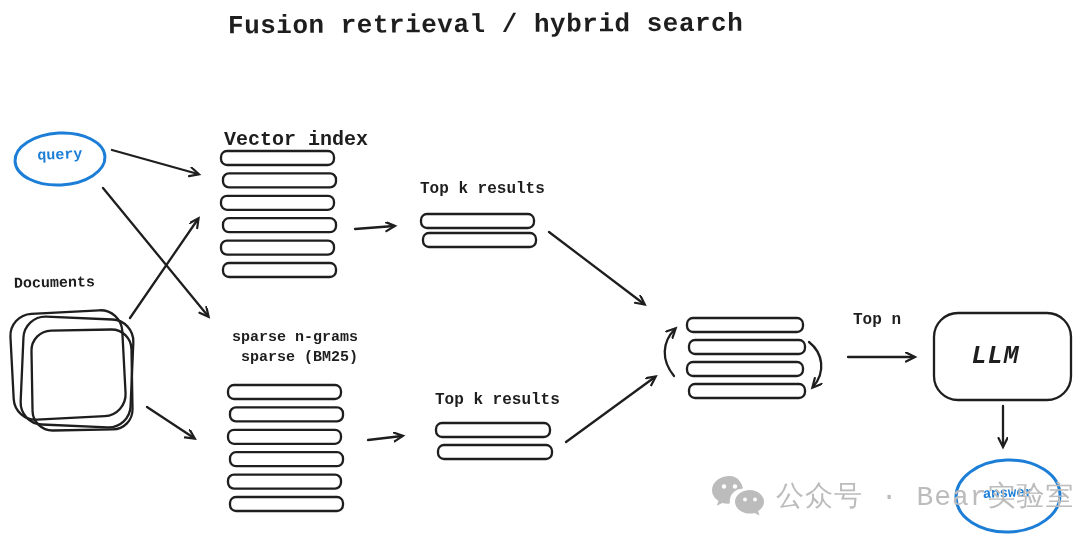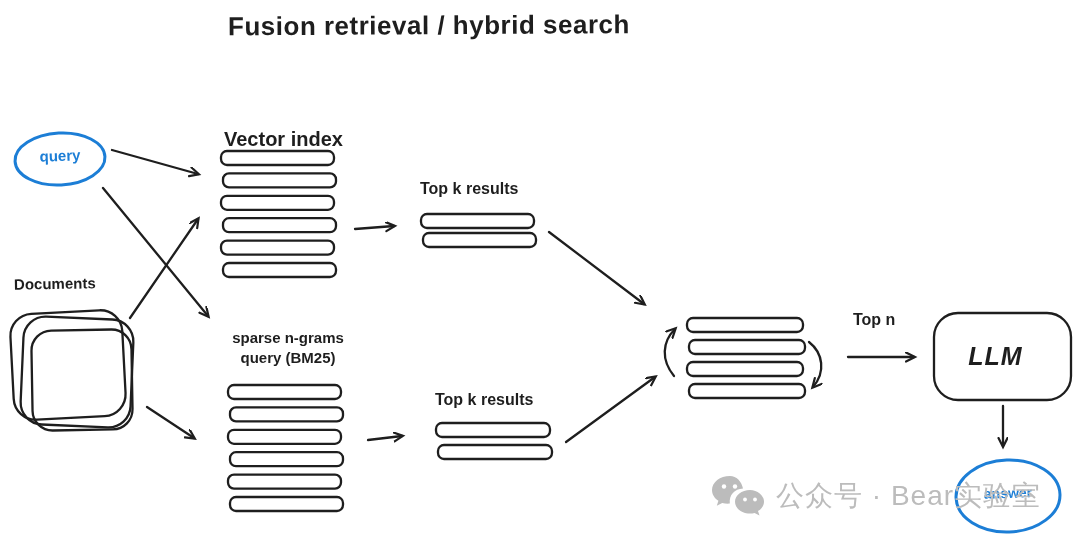--- a/index.html
+++ b/index.html
@@ -2,34 +2,34 @@
 <html><head>
 <meta charset="utf-8">
 <style>
   * { margin: 0; padding: 0; box-sizing: border-box; }
   html,body { background:#ffffff; }
   .canvas {
     position: relative;
     width: 1080px; height: 540px;
     background: #ffffff;
     overflow: hidden;
-    font-family: Liberation Sans, sans-serif;
+    font-family: Liberation Mono, monospace;
     color: #1e1e1e;
   }
   svg.layer { position:absolute; left:0; top:0; width:1080px; height:540px; }
   .lbl { position:absolute; white-space:nowrap; color:#1e1e1e; }
   .title {
     left:228px; top:10px; width:480px;
     font-size:26px; font-weight:700; letter-spacing:0.5px;
     transform: rotate(-0.3deg);
   }
   .lbl-vector-index   { left:224px; top:118px; font-size:20px; font-weight:600;margin-top:10px; }
   .lbl-documents      { left:14px;  top:275px; font-size:15px; font-weight:600; transform: rotate(-1deg); }
   .lbl-topk-1         { left:420px; top:180px; font-size:16px; font-weight:600; }
-  .lbl-sparse         { left:218px; top:328px; width:140px; font-size:15px; font-weight:600; text-align:center; line-height:20px; white-space:normal; }
+  .lbl-sparse         { left:218px; top:328px; width:140px; font-size:15px; font-weight:600; text-align:right; line-height:20px; white-space:normal; }
   .lbl-topk-2         { left:435px; top:391px; font-size:16px; font-weight:600; }
   .lbl-rrf            { left:692px; top:265px; font-size:15px; font-weight:600; line-height:21px; }
   .lbl-topn           { left:853px; top:311px; font-size:16px; font-weight:600;text-align:center; }
   .lbl-llm            { left:934px; top:313px; width:123px; height:87px;
                         display:flex; align-items:center; justify-content:center;
                         font-size:25px; font-style:italic; font-weight:600; letter-spacing:1px; }
   .lbl-query          { left:15px;  top:147px; width:90px; text-align:center;
                         font-size:15px; font-weight:600; color:#1c7ed6; transform: rotate(-2deg); }
   .lbl-answer         { left:958px; top:485px; width:100px; text-align:center;
                         font-size:14px; font-weight:600; color:#1c7ed6; transform: rotate(-2deg); }
@@ -115,21 +115,21 @@
   </svg>
 
   <div class="lbl title">Fusion retrieval / hybrid search</div>
 
   <div class="lbl lbl-query">query</div>
   <div class="lbl lbl-documents">Documents</div>
   <div class="lbl lbl-vector-index">Vector index</div>
   <div class="lbl lbl-topk-1">Top k results</div>
   <div class="lbl lbl-sparse">
     <span>sparse n-grams</span><br>
-    <span>query (BM25)</span>
+    <span>sparse (BM25)</span>
   </div>
   <div class="lbl lbl-topk-2">Top k results</div>
   <div class="lbl lbl-topn">Top n</div>
   <div class="lbl lbl-llm">LLM</div>
   <div class="lbl lbl-answer">answer</div>
 
   <div class="watermark">
     <svg width="56" height="44" viewBox="0 0 56 44">
       <g fill="#bcbcbc">
         <path d="M20 2 C10 2 2 8.2 2 16 c0 4.4 2.5 8.2 6.4 10.8 l-1.6 5 5.4-2.9 c1.8 0.5 3.7 0.8 5.8 0.8 0.6 0 1.2 0 1.8-0.1 C19 21 24.5 15 33 14.6 31.6 7.4 26.4 2 20 2 Z"></path>

